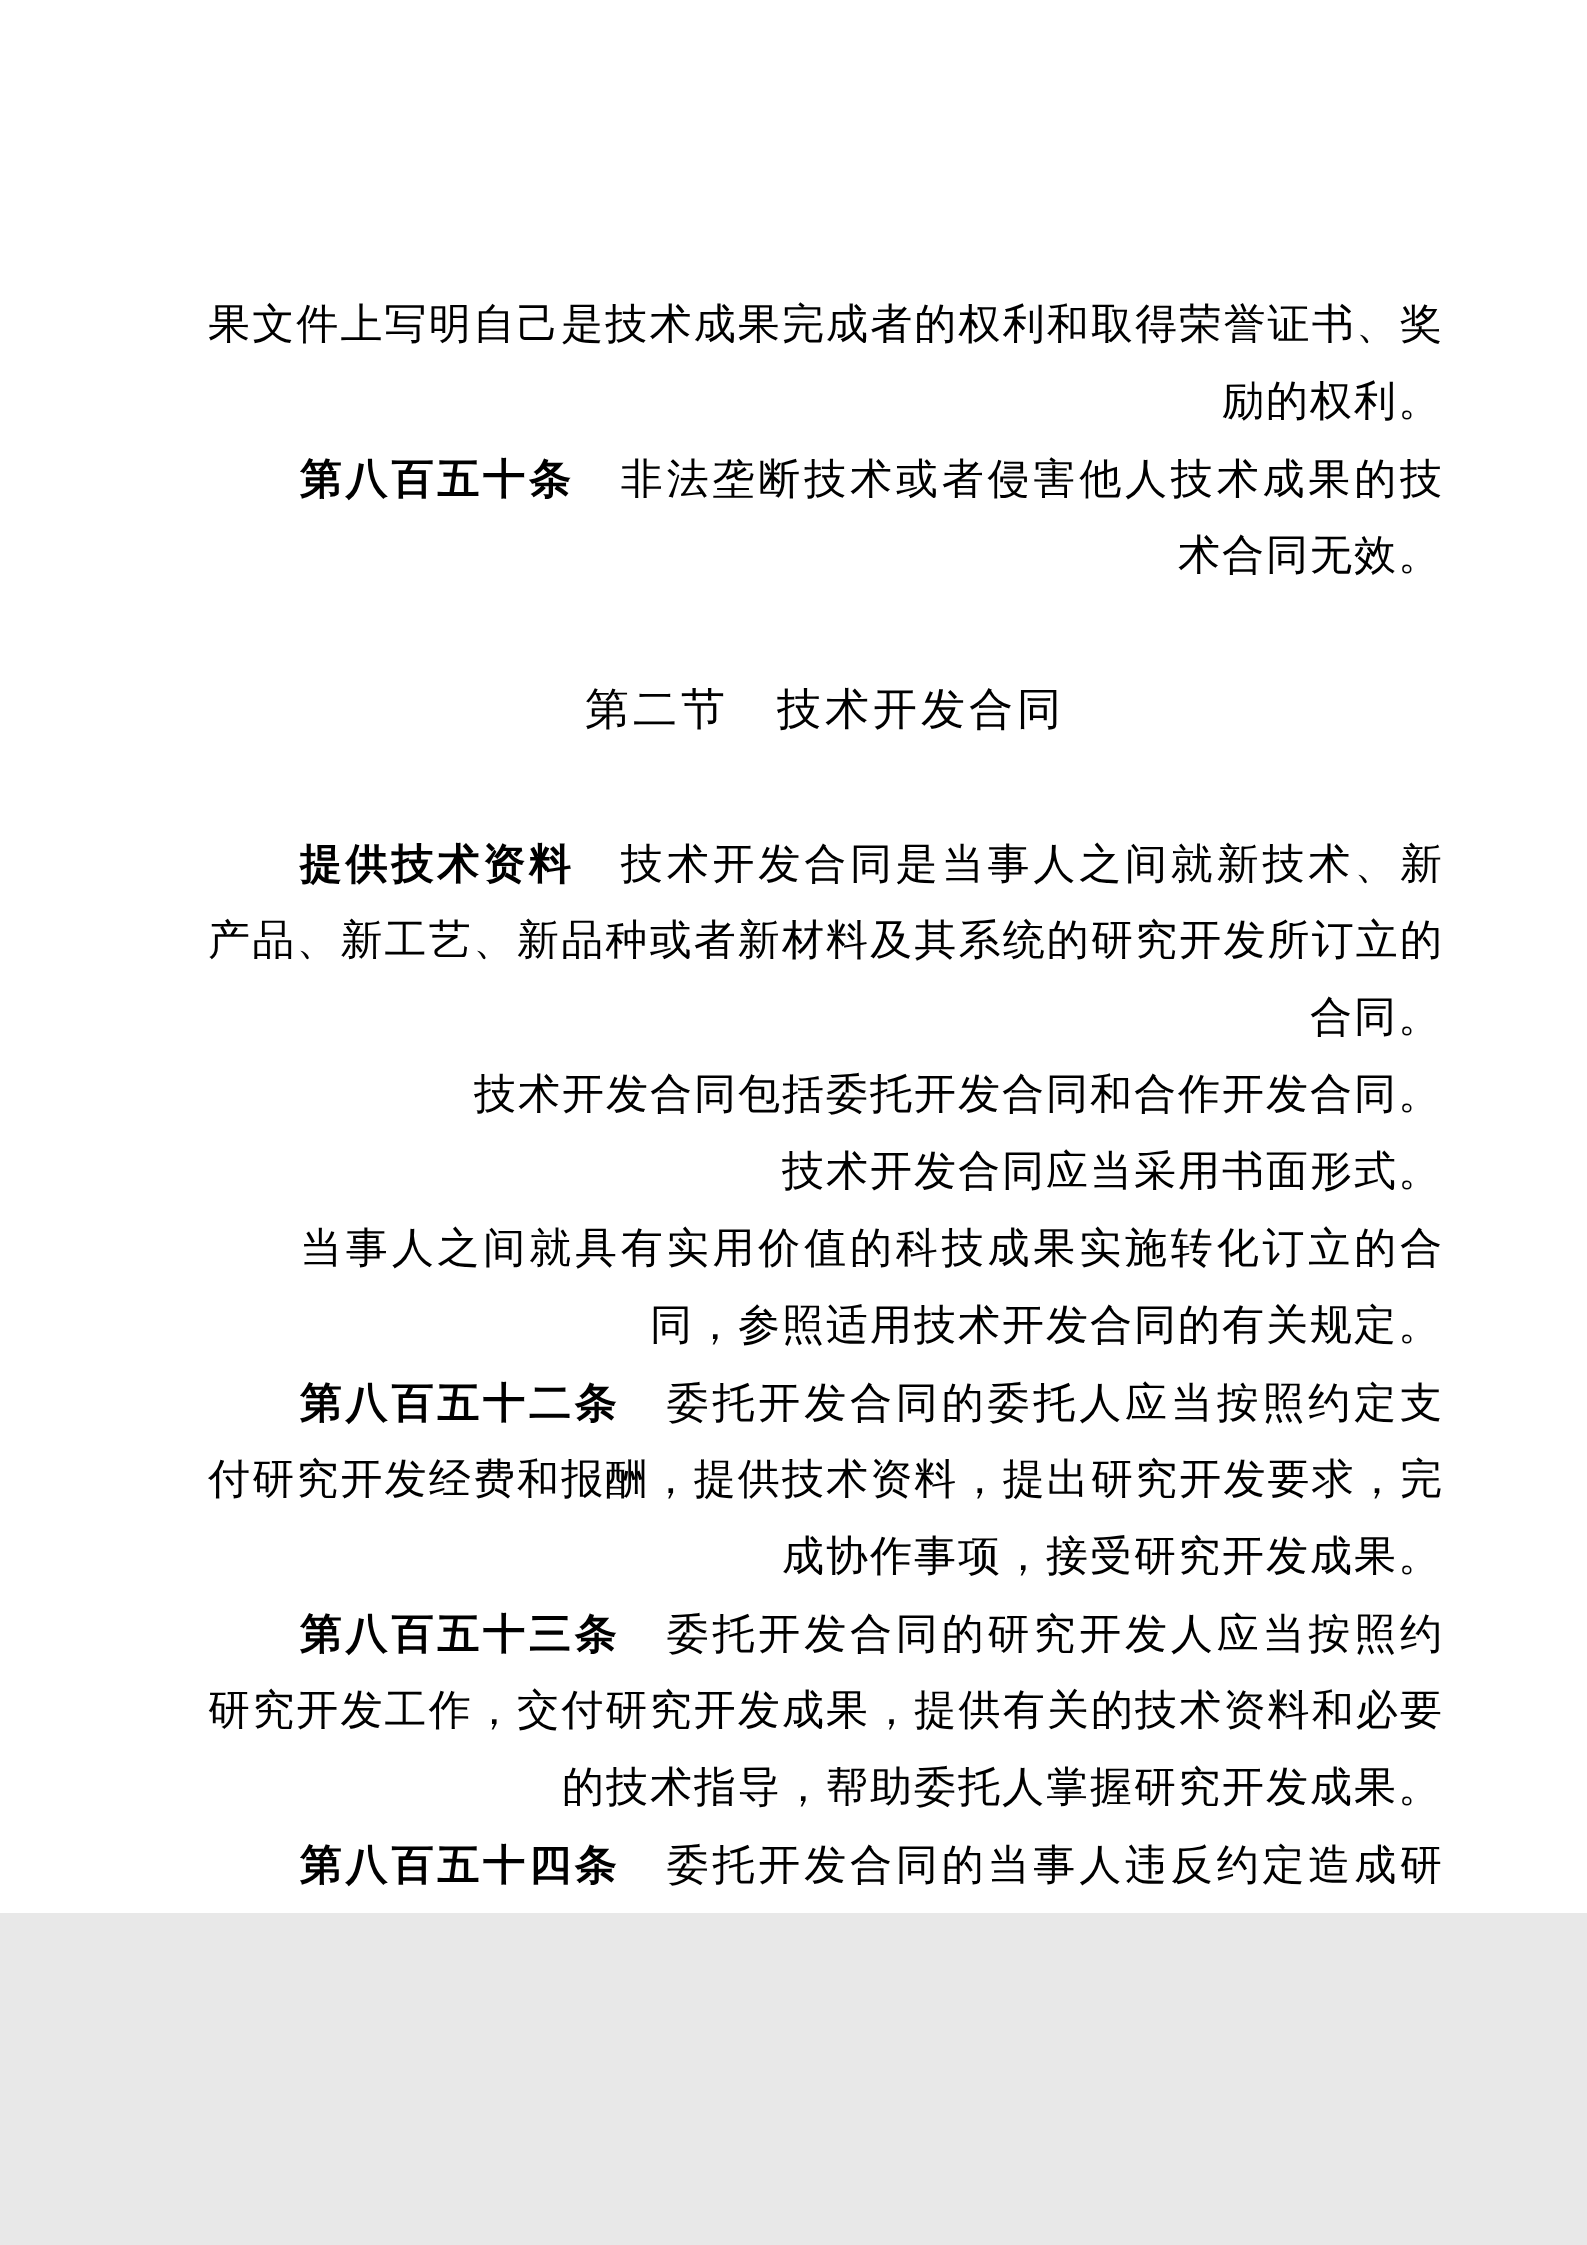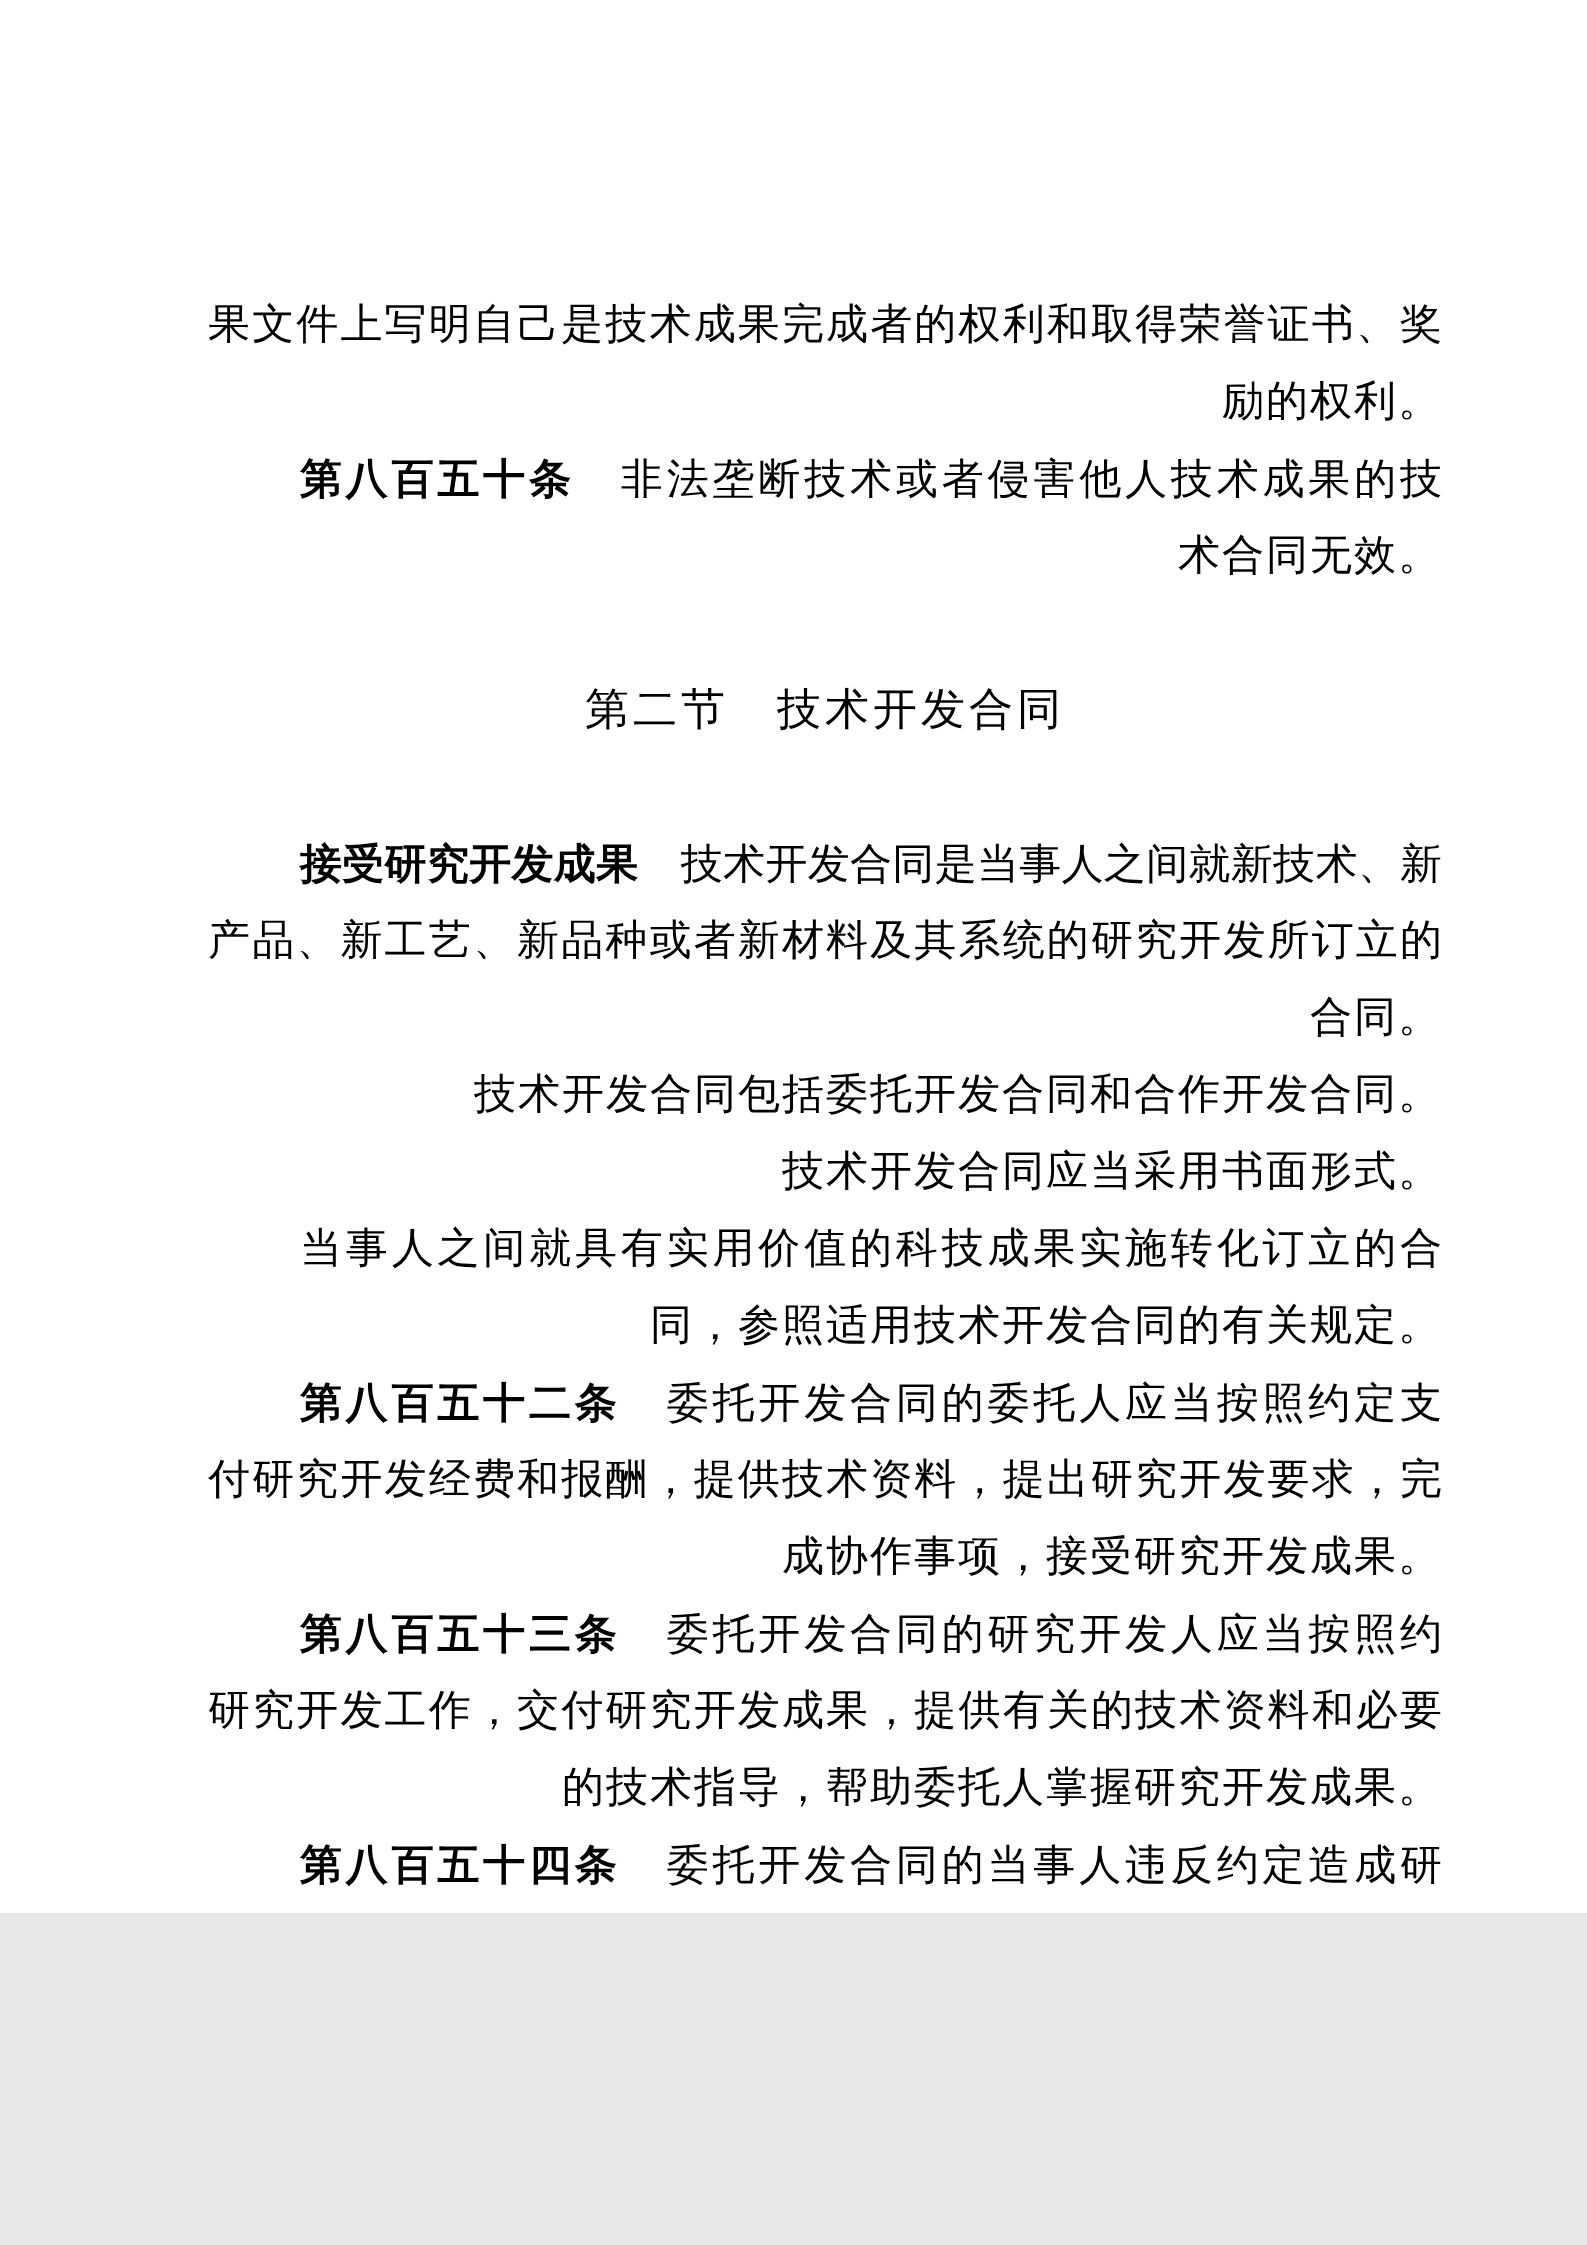--- a/index.html
+++ b/index.html
@@ -71,21 +71,21 @@
 
 <div class="page">
   <div class="doc-body" id="doc-body">
       <div class="line justify"><span>果文件上写明自己是技术成果完成者的权利和取得荣誉证书、奖</span></div>
       <div class="line"><span>励的权利。</span></div>
       <div class="line justify indent"><span class="art">第八百五十条</span>　<span>非法垄断技术或者侵害他人技术成果的技</span></div>
       <div class="line"><span>术合同无效。</span></div>
       <div class="line blank"></div>
       <div class="line heading"><span>第二节　技术开发合同</span></div>
       <div class="line blank"></div>
-      <div class="line justify indent"><span class="art">接受研究开发成果</span>　<span>技术开发合同是当事人之间就新技术、新</span></div>
+      <div class="line justify indent"><span class="art">提供技术资料</span>　<span>技术开发合同是当事人之间就新技术、新</span></div>
       <div class="line justify"><span>产品、新工艺、新品种或者新材料及其系统的研究开发所订立的</span></div>
       <div class="line"><span>合同。</span></div>
       <div class="line indent"><span>技术开发合同包括委托开发合同和合作开发合同。</span></div>
       <div class="line indent"><span>技术开发合同应当采用书面形式。</span></div>
       <div class="line justify indent"><span>当事人之间就具有实用价值的科技成果实施转化订立的合</span></div>
       <div class="line"><span>同，参照适用技术开发合同的有关规定。</span></div>
       <div class="line justify indent"><span class="art">第八百五十二条</span>　<span>委托开发合同的委托人应当按照约定支</span></div>
       <div class="line justify"><span>付研究开发经费和报酬，提供技术资料，提出研究开发要求，完</span></div>
       <div class="line"><span>成协作事项，接受研究开发成果。</span></div>
       <div class="line justify indent"><span class="art">第八百五十三条</span>　<span>委托开发合同的研究开发人应当按照约</span></div>

